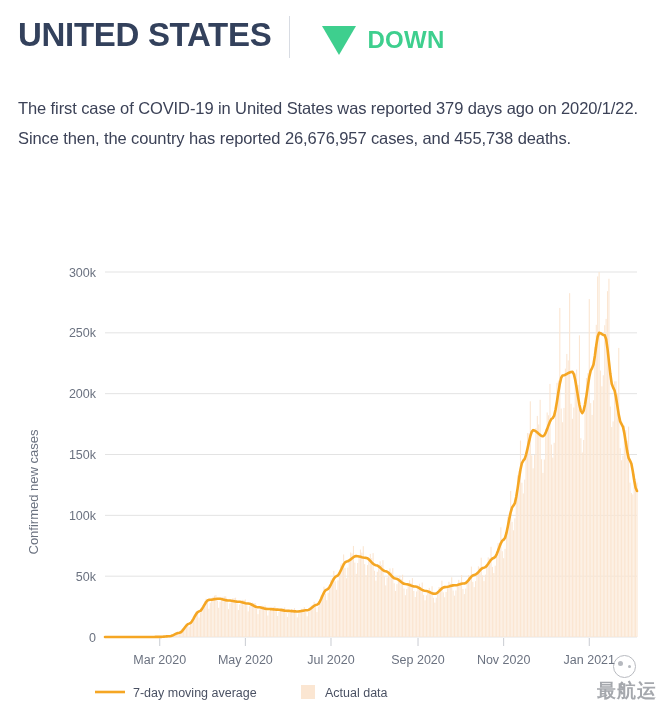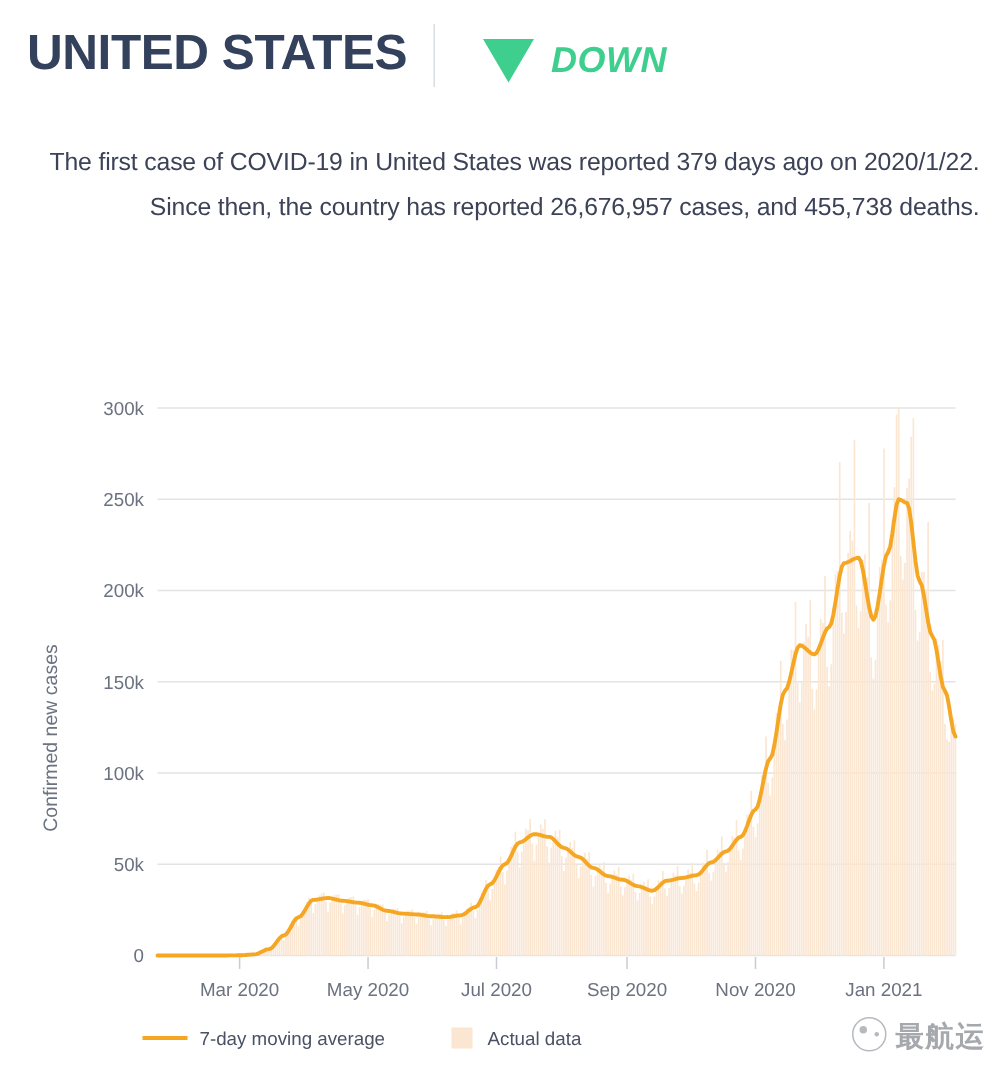--- a/index.html
+++ b/index.html
@@ -42,25 +42,24 @@
   }
   .header-sub {
     font-size: 14.5px;
     line-height: 19px;
     color: #4a5163;
     max-width: 180px;
     padding-top: 4px;
   }
   .trend {
     display: flex;
-    align-items: flex-end;
+    align-items: flex-start;
     margin-left: 16px;
     padding-top: 14px;
     white-space: nowrap;
-    font-style: italic;
   }
   .trend-arrow {
     width: 0;
     height: 0;
     border-left: 17px solid transparent;
     border-right: 17px solid transparent;
     border-top: 29px solid #3ecf8e;
     margin-right: 11px;
   }
   .trend-label {
@@ -70,21 +69,20 @@
     letter-spacing: 0.3px;
   }
 
   
   .intro {
     padding: 10px 14px 0 18px;
     font-size: 16.5px;
     line-height: 30px;
     color: #3c4257;
     letter-spacing: -0.1px;
-    text-align: right;
   }
 
   
   .chart-wrap {
     position: absolute;
     left: 0;
     top: 192px;
     width: 667px;
     height: 520px;
   }
@@ -109,21 +107,23 @@
     fill: #4a5163;
     font-family: "Liberation Sans", sans-serif;
   }
 
   
   .watermark {
     position: absolute;
     right: 10px;
     bottom: 8px;
     display: flex;
+    align-items: center;
     opacity: 0.62;
+    flex-direction: column;
   }
   .watermark-logo {
     width: 21px;
     height: 21px;
     border-radius: 50%;
     border: 1.4px solid #8b8f98;
     margin-right: 6px;
     position: relative;
   }
   .watermark-logo::before {

